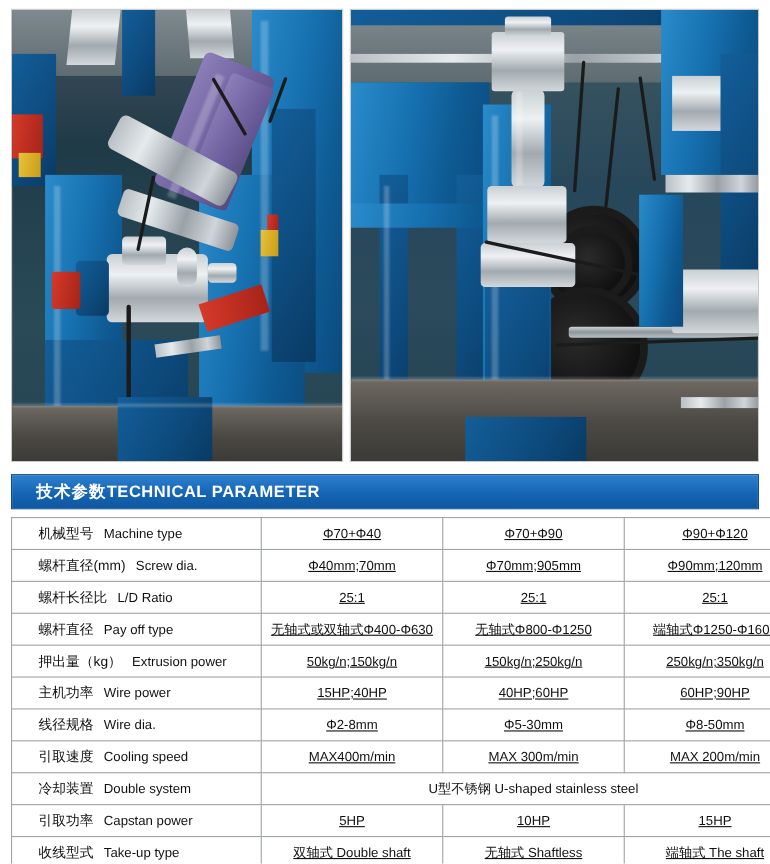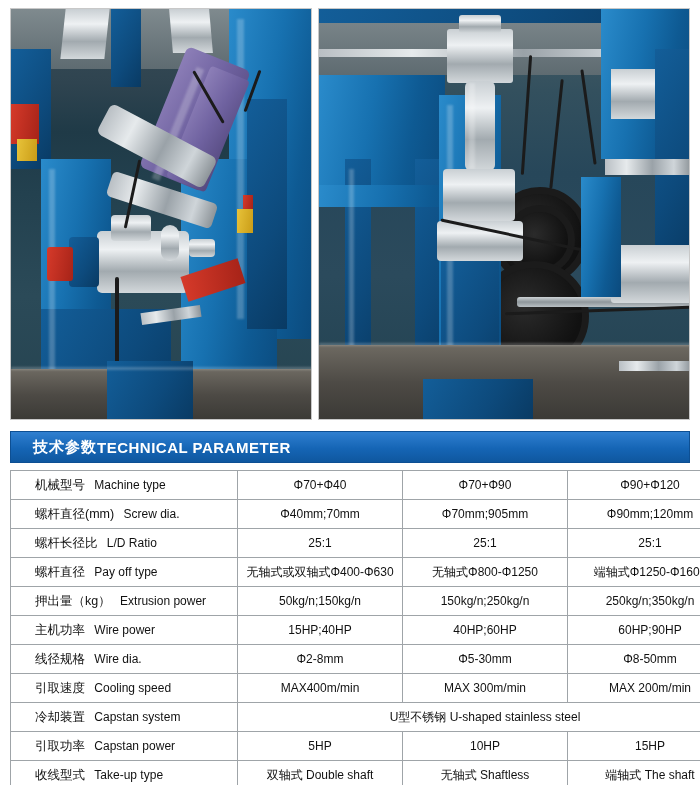--- a/index.html
+++ b/index.html
@@ -156,21 +156,21 @@
     color: #111;
   }
   table.params td.label {
     text-align: left;
     padding-left: 24px;
     width: 200px;
     white-space: nowrap;
   }
   .label .cn { font-size: 12.5px; }
   .label .en { font-size: 12px; margin-left: 6px; }
-  .col { width: 160px; }
+  .col { width: 160px; text-decoration: underline; }
 </style>
 </head>
 <body>
 
 <div class="page">
 
   <div class="photos">
 
     <div class="photo left p1">
       <div class="bg"></div>
@@ -351,21 +351,21 @@
           <span class="cn">引取速度</span>
           <span class="en">Cooling speed</span>
         </td>
         <td class="col">MAX400m/min</td>
         <td class="col">MAX 300m/min</td>
         <td class="col">MAX 200m/min</td>
       </tr>
       <tr>
         <td class="label">
           <span class="cn">冷却装置</span>
-          <span class="en">Capstan system</span>
+          <span class="en">Double system</span>
         </td>
         <td colspan="3">U型不锈钢 U-shaped stainless steel</td>
       </tr>
       <tr>
         <td class="label">
           <span class="cn">引取功率</span>
           <span class="en">Capstan power</span>
         </td>
         <td class="col">5HP</td>
         <td class="col">10HP</td>

